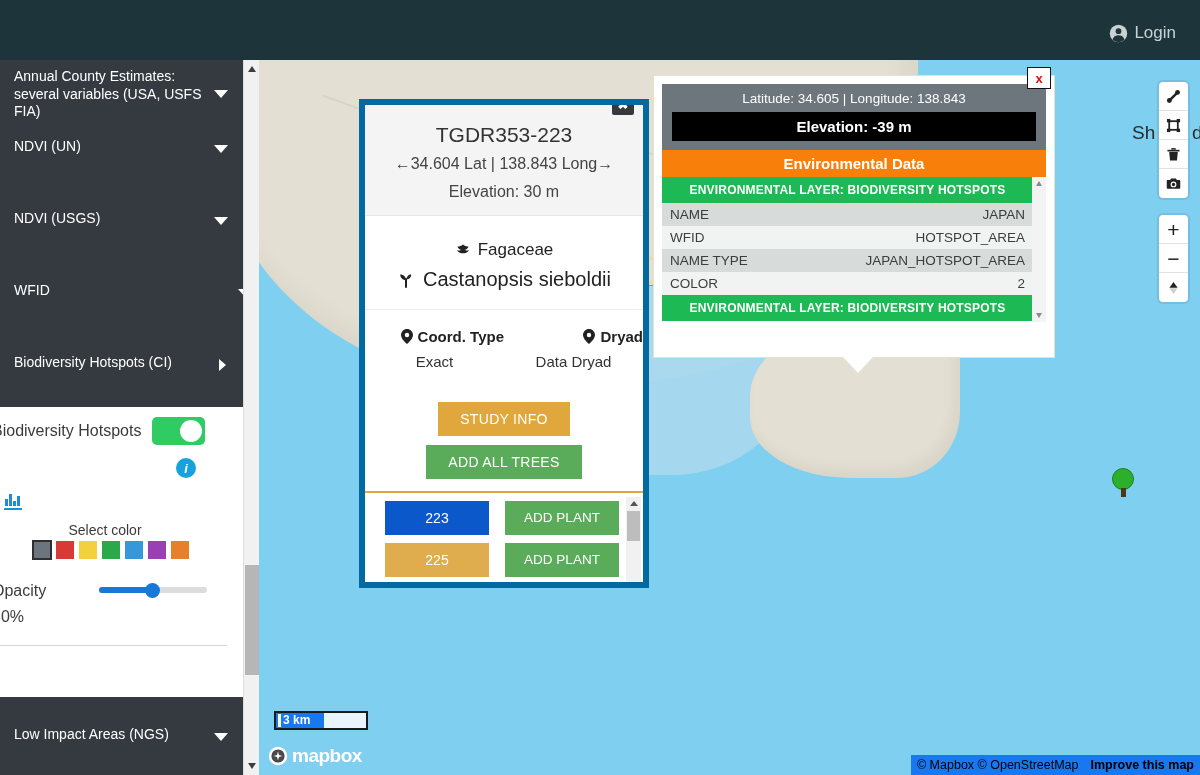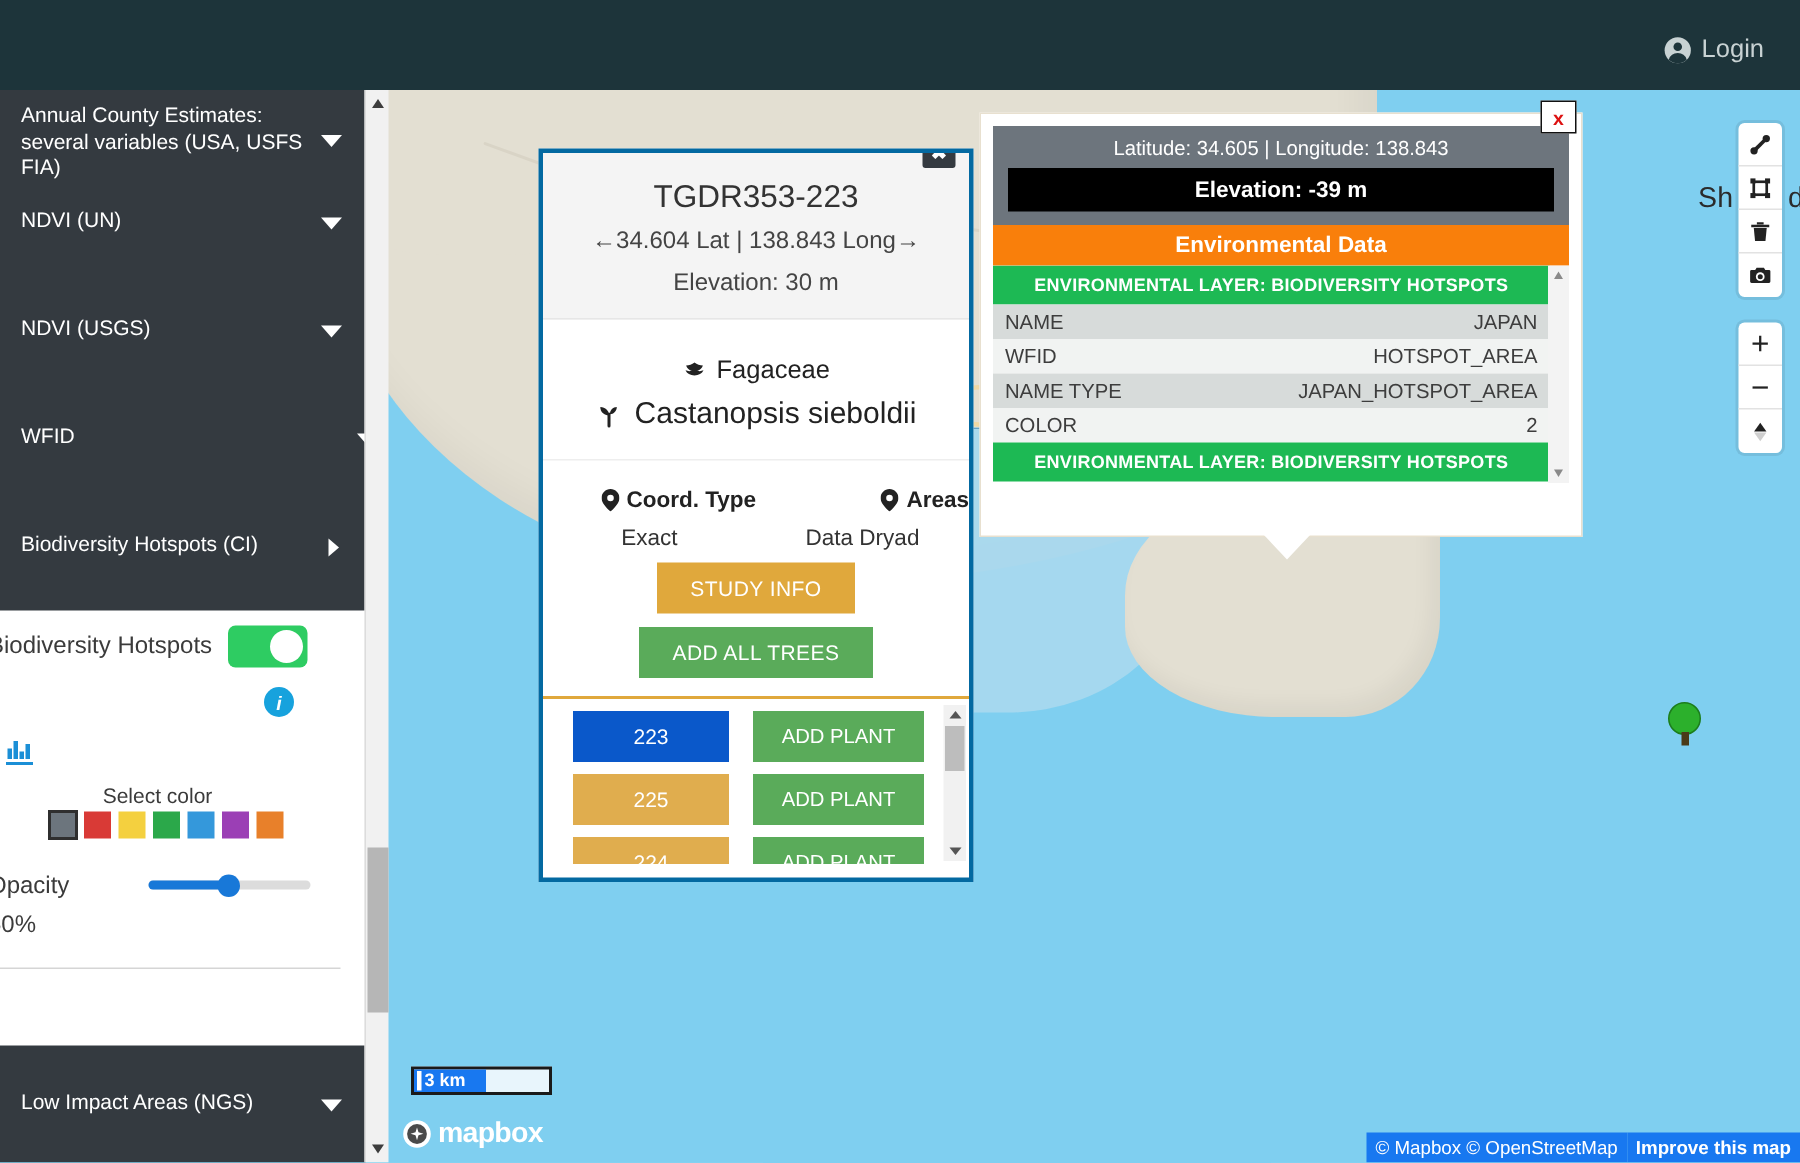--- a/index.html
+++ b/index.html
@@ -135,21 +135,21 @@
     position:absolute; left:4px; width:0;height:0;
     border-left:4px solid transparent;border-right:4px solid transparent;
   }
   #sb-scroll .arrow-up { top:6px; border-bottom:6px solid #3d3d3d; }
   #sb-scroll .arrow-dn { bottom:6px; border-top:6px solid #3d3d3d; }
   #sb-thumb { position:absolute; left:1px; top:505px; width:14px; height:110px; background:#b6b6b6; }
 
   
   #tree-popup {
     position:absolute; left:359px; top:99px; width:290px; height:489px;
-    background:#fff; border:3px solid #0369a1; z-index:50; overflow:hidden;
+    background:#fff; border:6px solid #0369a1; z-index:50; overflow:hidden;
     font-family:"Liberation Sans", sans-serif;
   }
   #tp-head { position:relative; background:#f4f4f4; padding:18px 0 14px; border-bottom:1px solid #e6e6e6; }
   #tp-close {
     position:absolute; right:9px; top:-12px; width:22px; height:22px; background:#343a40;
     color:#fff; font-size:13px; font-weight:bold; display:flex; align-items:center; justify-content:center;
     cursor:pointer; border-radius:2px;
   }
   #tp-title { text-align:center; font-size:21px; color:#333; }
   #tp-coords { text-align:center; font-size:16px; color:#444; margin-top:8px; }
@@ -157,21 +157,21 @@
   #tp-taxon { padding:24px 0 18px; border-bottom:1px solid #eee; }
   #tp-family { text-align:center; font-size:17px; color:#222; display:flex; justify-content:center; align-items:center; gap:7px; }
   #tp-species { text-align:center; font-size:20px; color:#222; margin-top:8px; display:flex; justify-content:center; align-items:center; gap:8px; }
   #tp-meta { display:flex; padding:18px 0 6px; }
   .meta-col { flex:1; text-align:center; }
   .meta-head { font-size:15px; font-weight:bold; color:#222; display:flex; align-items:center; justify-content:flex-end; gap:5px; }
   .meta-val { font-size:15px; color:#333; margin-top:8px; }
   #tp-actions { text-align:center; padding-bottom:12px; }
   #btn-study {
     display:inline-block; background:#e0a83c; color:#fff; font-size:14px;
-    padding:9px 22px; border:none; cursor:pointer; margin-top:2px; letter-spacing:.3px;
+    padding:9px 22px; border:none; cursor:pointer; margin-top:26px; letter-spacing:.3px;
   }
   #btn-addall {
     display:inline-block; background:#5aab5a; color:#fff; font-size:14px;
     padding:9px 22px; border:none; cursor:pointer; margin-top:9px; letter-spacing:.3px;
   }
   #tp-sep { height:2px; background:#e0a83c; }
   #tp-list { position:relative; height:110px; overflow:hidden; padding:8px 0 0 0; }
   .plant-row { display:flex; gap:16px; padding:0 18px 8px 20px; }
   .pid { width:104px; text-align:center; color:#fff; font-size:14px; padding:9px 0; }
   .pid.blue { background:#0a58ca; }
@@ -219,21 +219,21 @@
   .mc-btn:last-child { border-bottom:none; }
 
   
   #scalebar { position:absolute; left:274px; top:711px; width:94px; height:19px; background:#e8f5fc; border:2px solid #1a1a1a; z-index:20; }
   #scalebar .fill { position:absolute; left:0; top:0; width:48px; height:15px; background:#1878f0; }
   #scalebar .tick { position:absolute; left:2px; top:1px; width:3px; height:13px; background:#fff; }
   #scalebar .lbl { position:absolute; left:7px; top:0; color:#fff; font-size:12px; line-height:15px; font-weight:bold; }
   #mapbox-logo { position:absolute; left:268px; top:745px; display:flex; align-items:center; gap:4px; z-index:20; }
   #mapbox-logo .txt { color:#fff; font-size:19px; font-weight:bold; letter-spacing:-.5px; }
   #attrib { position:absolute; right:0; bottom:0; display:flex; gap:0; z-index:20; font-size:12.5px; }
-  #attrib a { background:#1878f0; color:#ffffff; padding:3px 6px; text-decoration:none; white-space:nowrap;margin-top:13px; }
+  #attrib a { background:#1878f0; color:#000000; padding:3px 6px; text-decoration:none; white-space:nowrap;margin-top:13px; }
   #attrib a.bold { font-weight:bold; }
 </style>
 </head>
 <body>
 
 <div id="map-canvas">
   <div class="sea"></div>
 
   <div class="land land-main"></div>
   <div class="land land-left"></div>
@@ -368,21 +368,21 @@
           </svg>
         <span>Coord. Type</span>
       </div>
       <div class="meta-val">Exact</div>
     </div>
     <div class="meta-col">
       <div class="meta-head">
         <svg width="12" height="15" viewBox="0 0 12 15">
             <path d="M6 0C2.7 0 0 2.7 0 6c0 4.2 6 9 6 9s6-4.8 6-9c0-3.3-2.7-6-6-6zm0 8.2A2.2 2.2 0 116 3.8a2.2 2.2 0 010 4.4z" fill="#222"></path>
           </svg>
-        <span>Areas</span>
+        <span>Dryad</span>
       </div>
       <div class="meta-val">Data Dryad</div>
     </div>
   </div>
 
   <div id="tp-actions">
     <button id="btn-study">STUDY INFO</button><br>
     <button id="btn-addall">ADD ALL TREES</button>
   </div>
 

